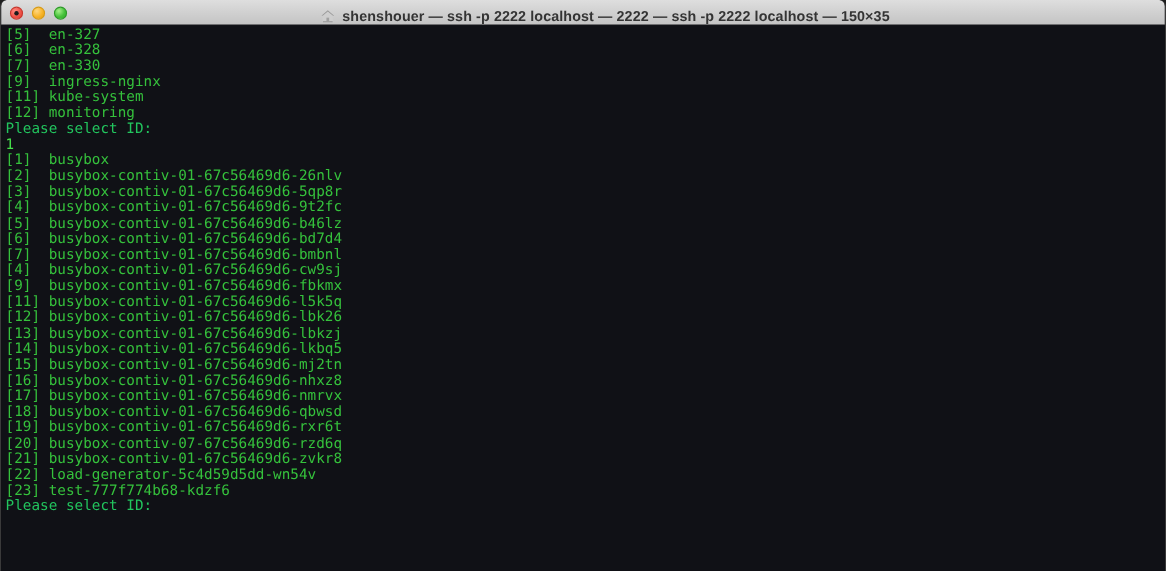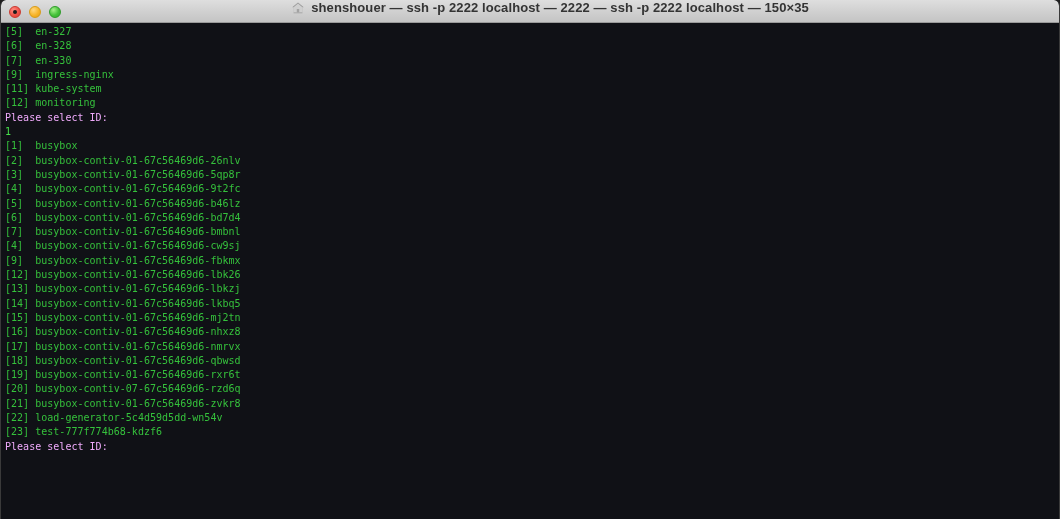--- a/index.html
+++ b/index.html
@@ -28,21 +28,21 @@
 
   
   .titlebar {
     position: relative;
     height: 23px;
     box-sizing: border-box;
     background: linear-gradient(to bottom, #dedede 0%, #d2d2d2 45%, #c4c4c4 100%);
     border-bottom: 1px solid #9a9a9a;
     border-radius: 5px 5px 0 0;
     display: flex;
-    align-items: flex-start;
+    align-items: flex-end;
     user-select: none;
     padding-left: 40px;
   }
 
   .traffic-lights {
     position: absolute;
     left: 8px;
     top: 0;
     height: 23px;
     display: flex;
@@ -109,29 +109,29 @@
   .terminal {
     position: relative;
     height: 496px;
     background: #101116;
     padding: 2px 0 0 4px;
     box-sizing: border-box;
     overflow: hidden;
   }
   .term-line {
     font-family: "DejaVu Sans Mono", "Liberation Mono", monospace;
-    font-size: 10px;
+    font-size: 13px;
     line-height: 14.3px;
     height: 14.3px;
     white-space: pre;
     color: #35c13c;
     letter-spacing: 0.02px;
   }
   .term-line.prompt {
-    color: #f0abfc;
+    color: #22c55e;
   }
   .term-line.input {
     color: #46e04a;
   }
 </style>
 </head>
 <body>
 
 <div class="window">
 
@@ -166,20 +166,21 @@
       <div class="term-line input">1</div>
       <div class="term-line">[1]  busybox</div>
       <div class="term-line">[2]  busybox-contiv-01-67c56469d6-26nlv</div>
       <div class="term-line">[3]  busybox-contiv-01-67c56469d6-5qp8r</div>
       <div class="term-line">[4]  busybox-contiv-01-67c56469d6-9t2fc</div>
       <div class="term-line">[5]  busybox-contiv-01-67c56469d6-b46lz</div>
       <div class="term-line">[6]  busybox-contiv-01-67c56469d6-bd7d4</div>
       <div class="term-line">[7]  busybox-contiv-01-67c56469d6-bmbnl</div>
       <div class="term-line">[4]  busybox-contiv-01-67c56469d6-cw9sj</div>
       <div class="term-line">[9]  busybox-contiv-01-67c56469d6-fbkmx</div>
+      <div class="term-line">[11] busybox-contiv-01-67c56469d6-l5k5q</div>
       <div class="term-line">[12] busybox-contiv-01-67c56469d6-lbk26</div>
       <div class="term-line">[13] busybox-contiv-01-67c56469d6-lbkzj</div>
       <div class="term-line">[14] busybox-contiv-01-67c56469d6-lkbq5</div>
       <div class="term-line">[15] busybox-contiv-01-67c56469d6-mj2tn</div>
       <div class="term-line">[16] busybox-contiv-01-67c56469d6-nhxz8</div>
       <div class="term-line">[17] busybox-contiv-01-67c56469d6-nmrvx</div>
       <div class="term-line">[18] busybox-contiv-01-67c56469d6-qbwsd</div>
       <div class="term-line">[19] busybox-contiv-01-67c56469d6-rxr6t</div>
       <div class="term-line">[20] busybox-contiv-07-67c56469d6-rzd6q</div>
       <div class="term-line">[21] busybox-contiv-01-67c56469d6-zvkr8</div>

